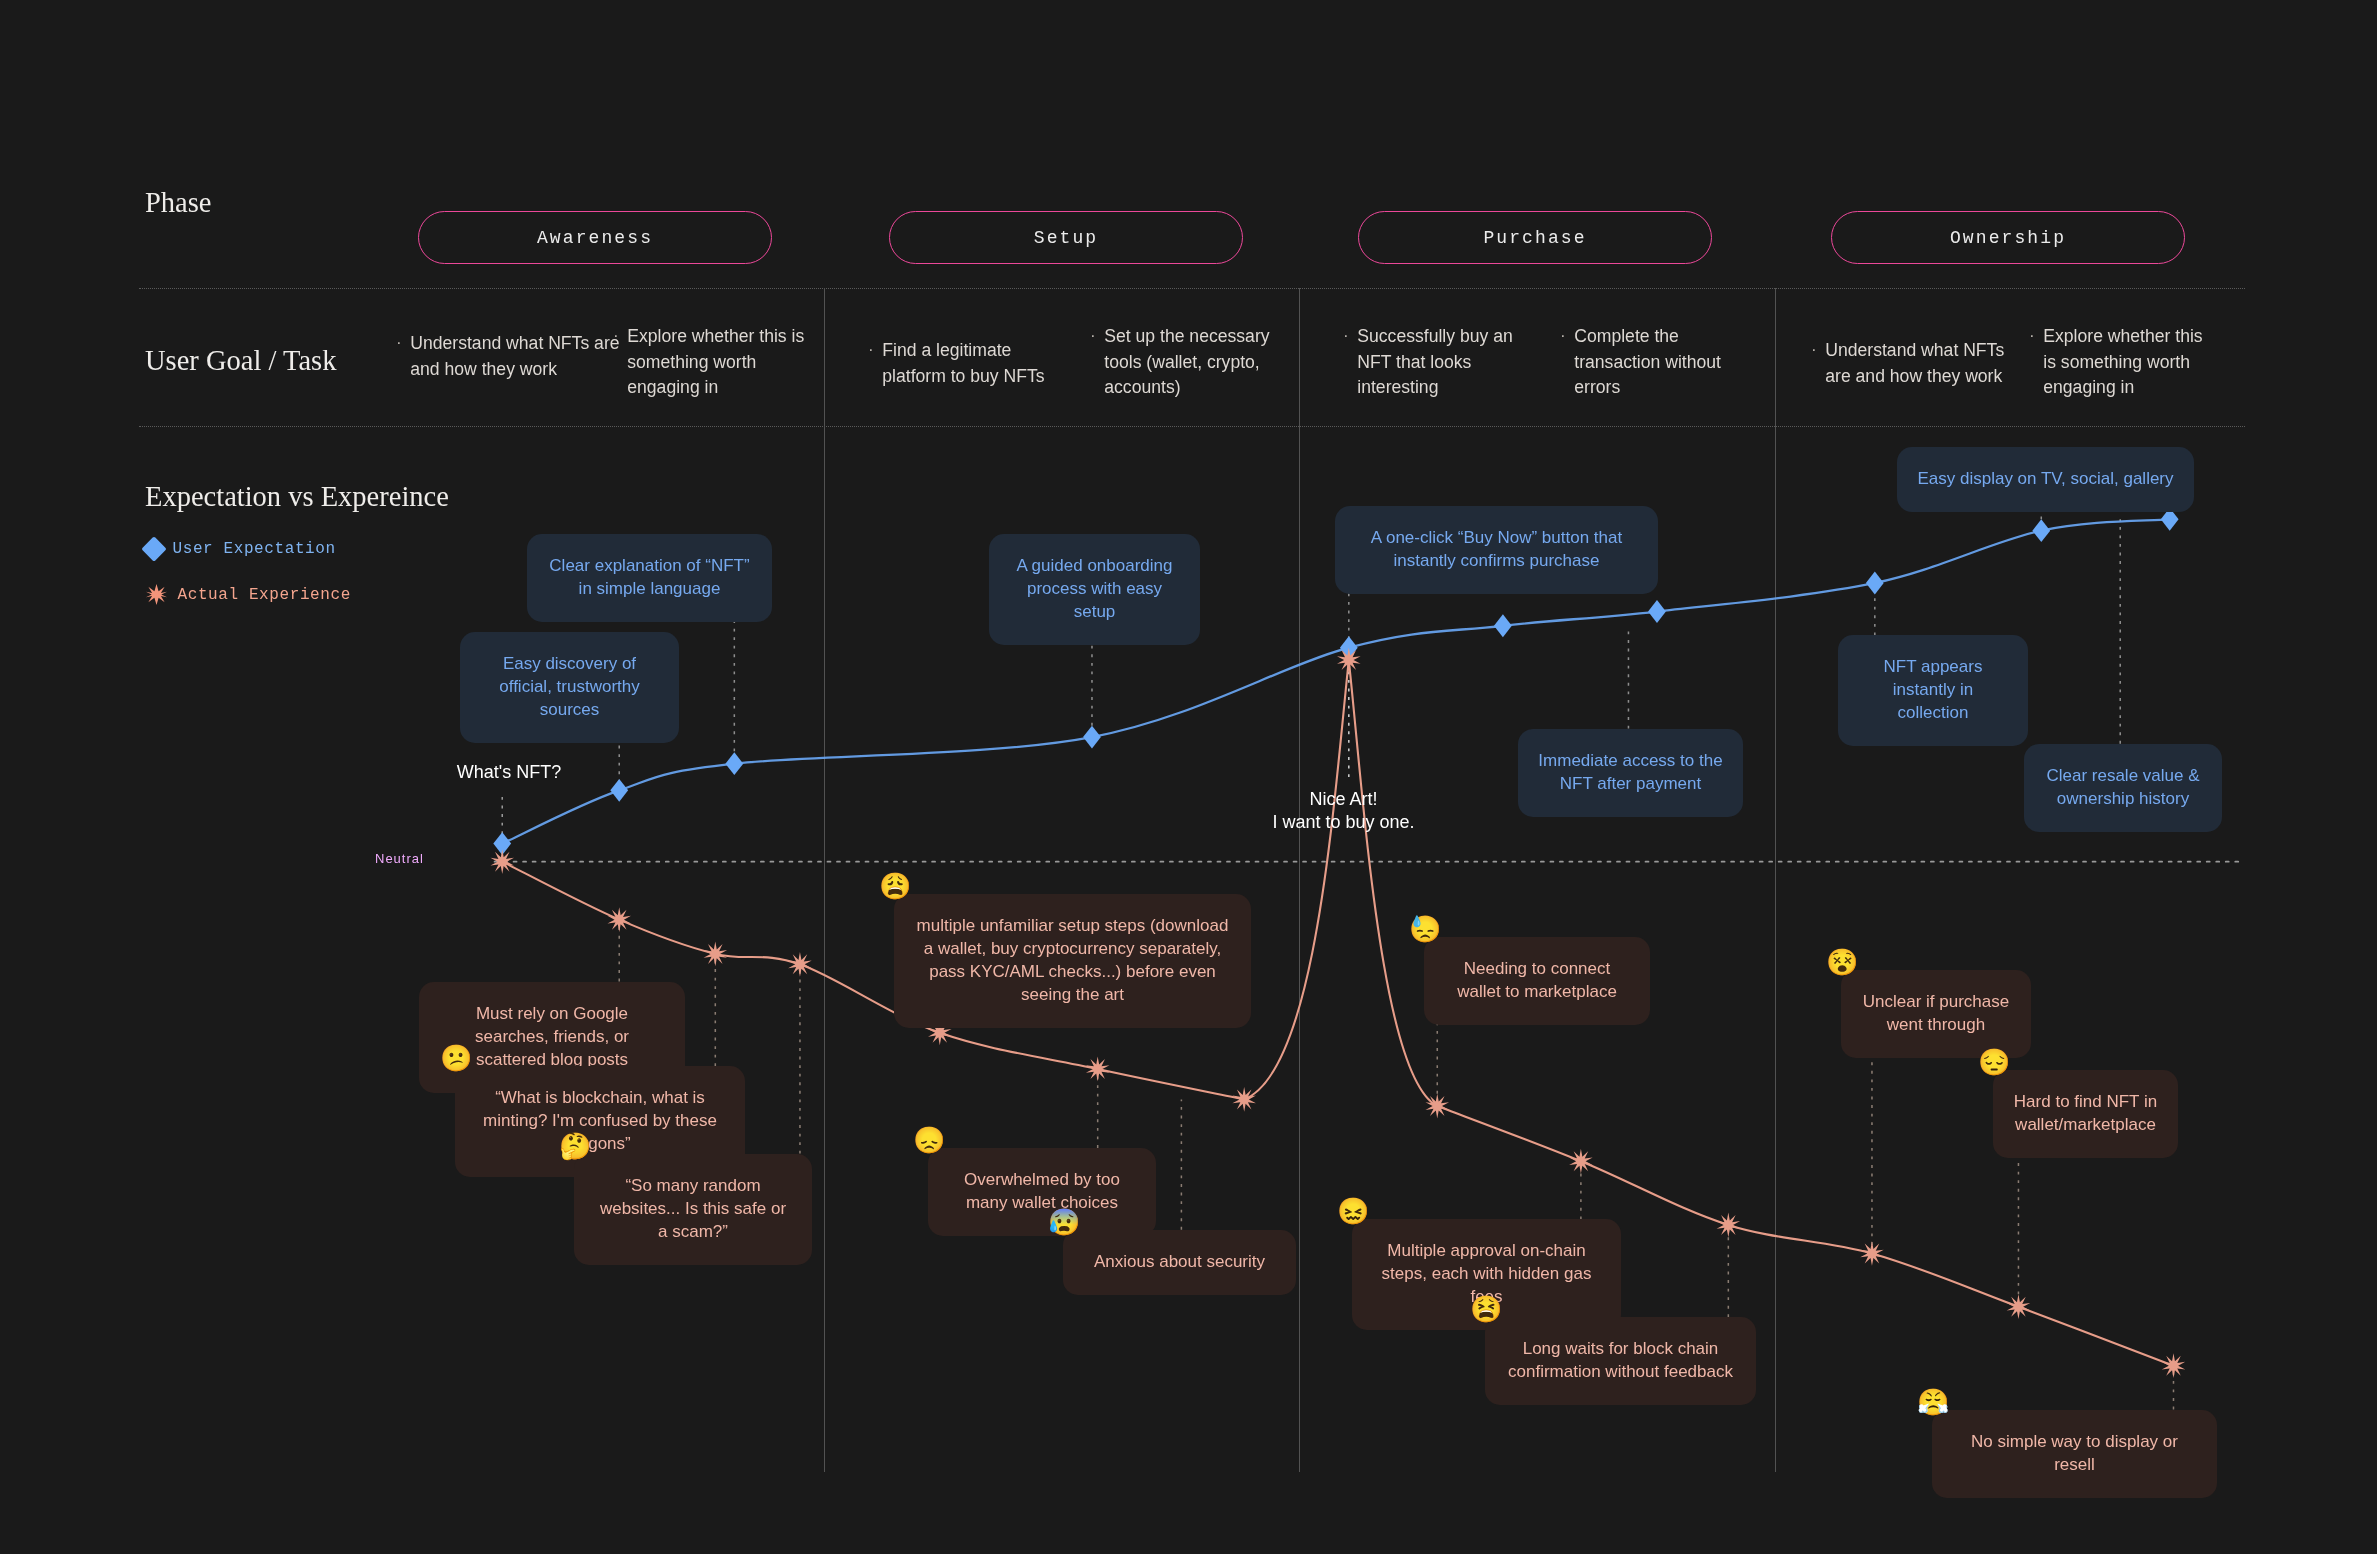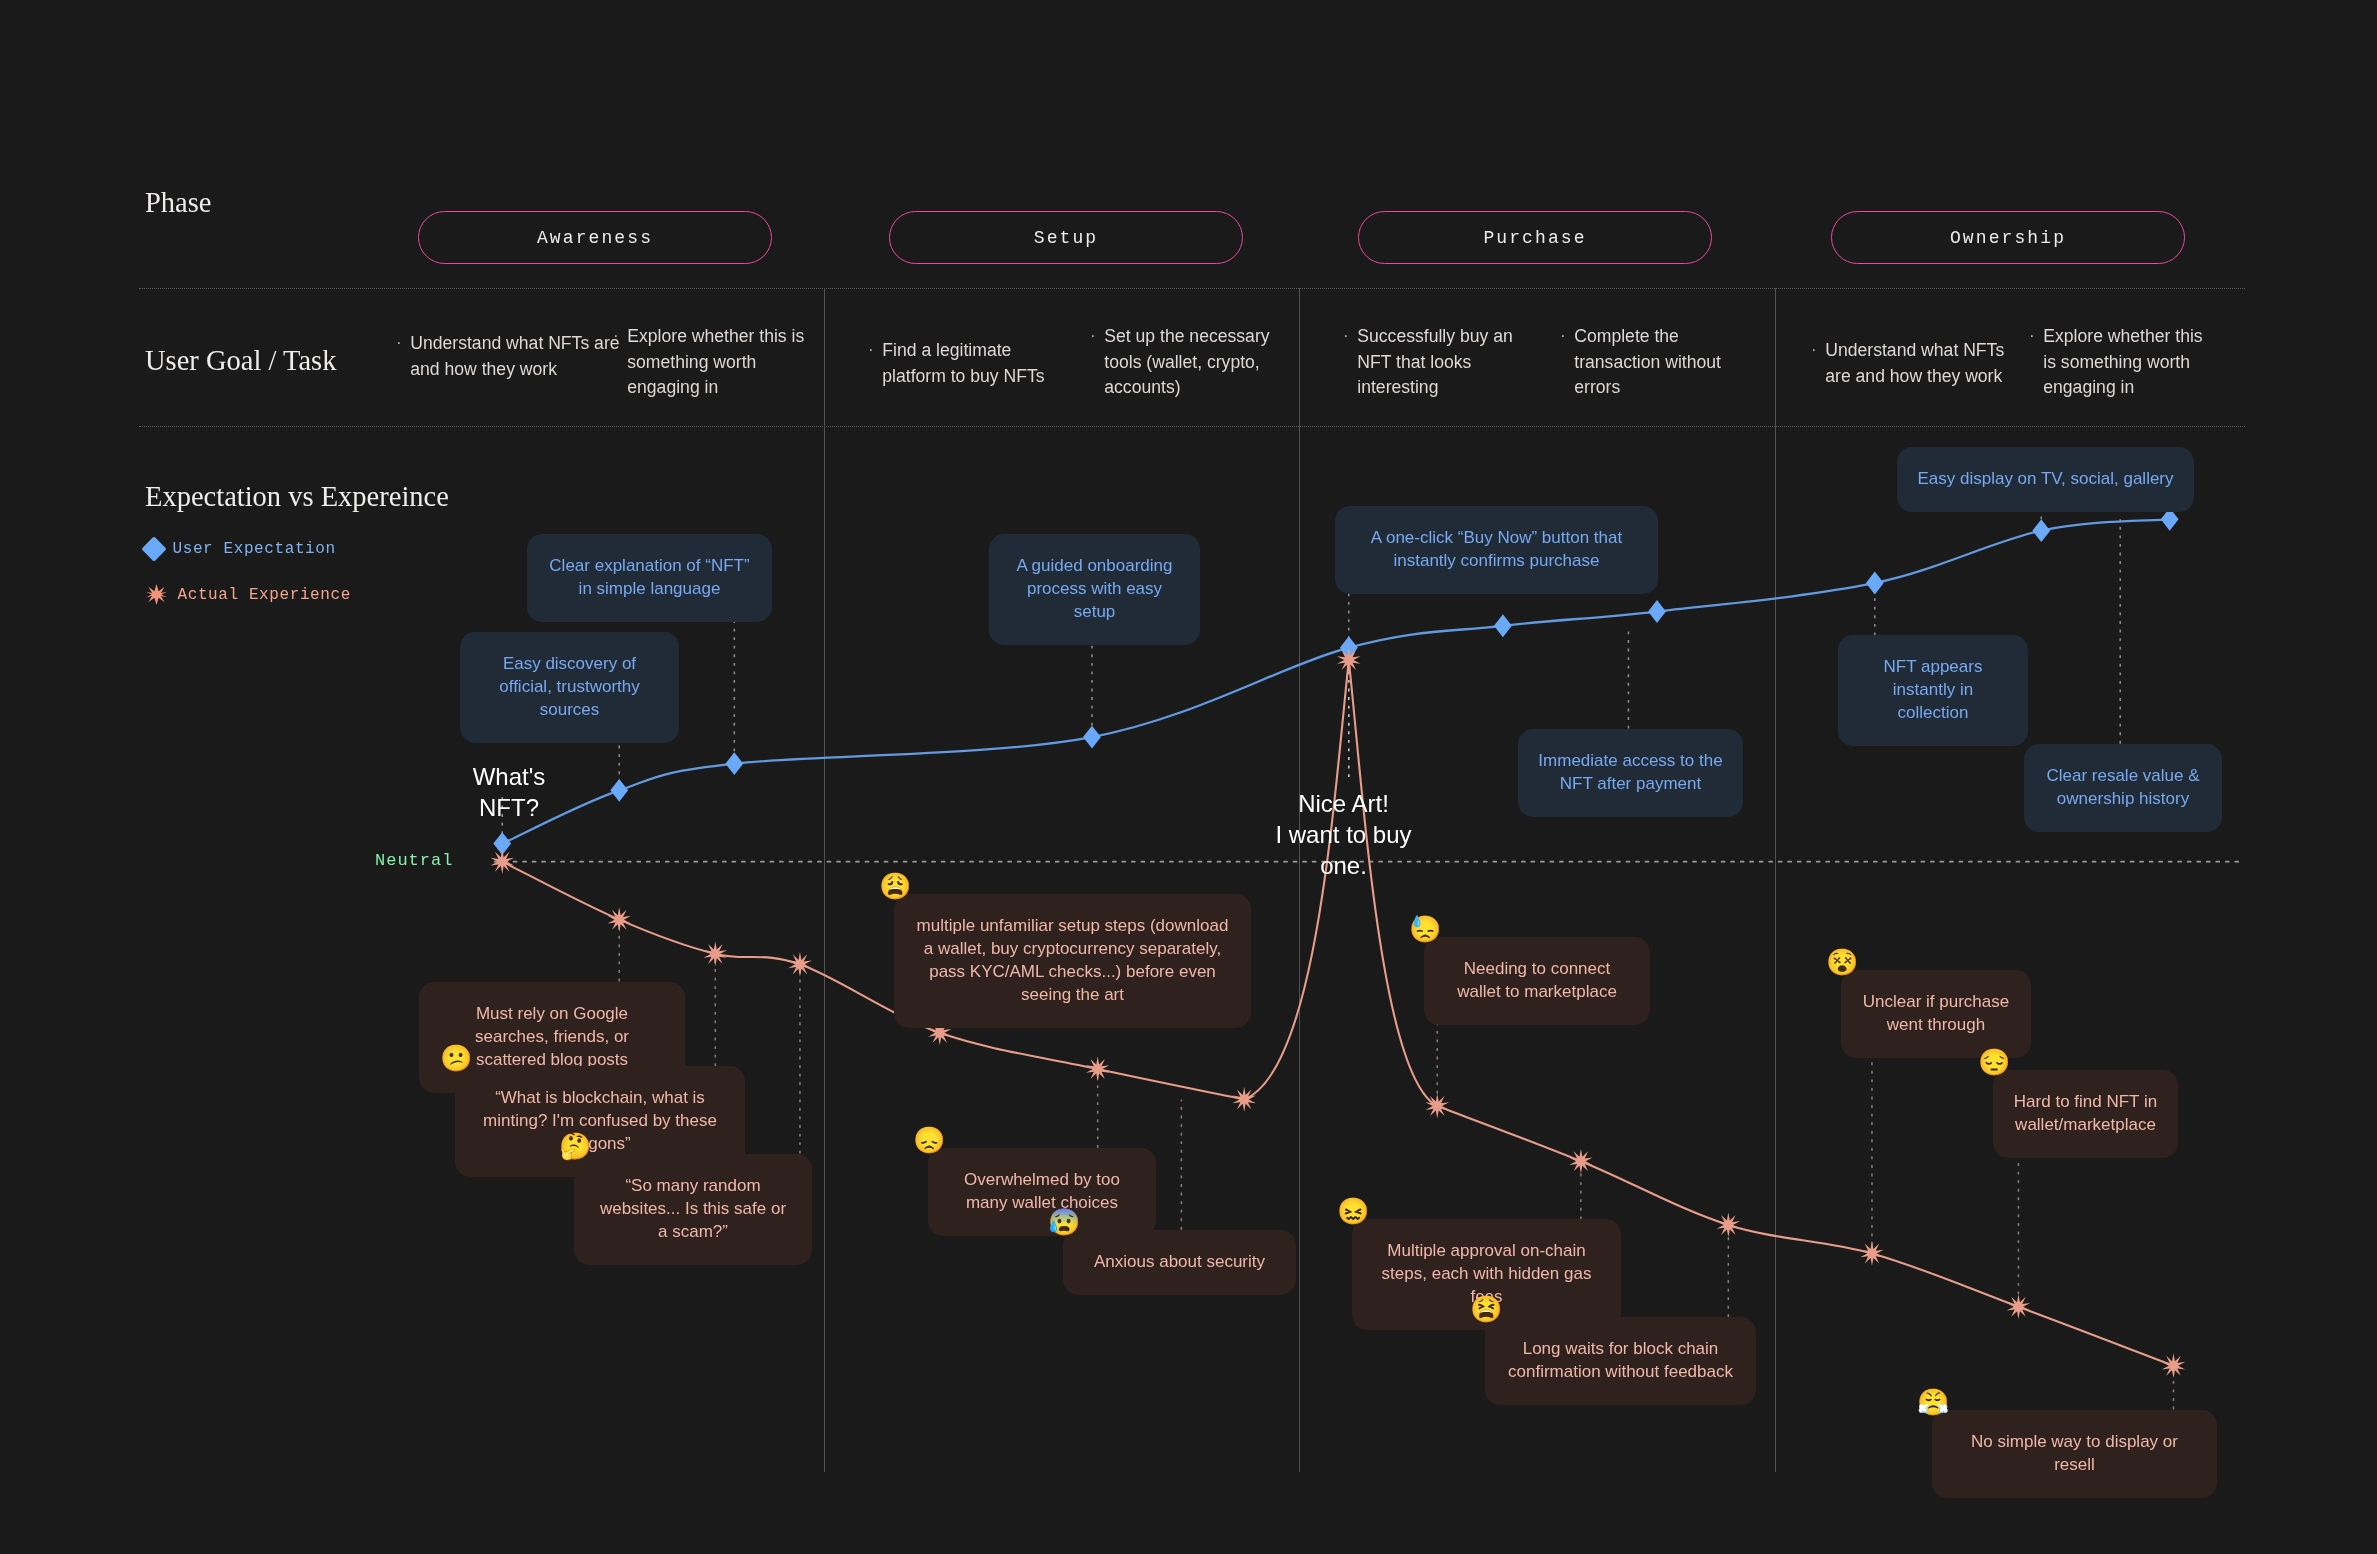--- a/index.html
+++ b/index.html
@@ -152,33 +152,33 @@
     left: -15px;
     top: -21px;
     font-size: 26px;
     line-height: 1;
   }
 
   
   .point-note {
     position: absolute;
     color: #ffffff;
-    font-size: 24px;
+    font-size: 18px;
     line-height: 1.3;
     text-align: center;
     white-space: pre-line;
   }
   #note-neutral {
     position: absolute;
     left: 375px;
     top: 851px;
-    font-family: Liberation Mono, monospace;
-    font-size: 17px;
+    font-family: Liberation Sans, sans-serif;
+    font-size: 13px;
     letter-spacing: 1px;
-    color: #86efac;
+    color: #f0abfc;
   }
 </style>
 </head>
 <body>
 
 <div class="stage">
 
 
   <div class="row-label" id="label-phase">Phase</div>
   <div class="row-label" id="label-goal">User Goal / Task</div>

